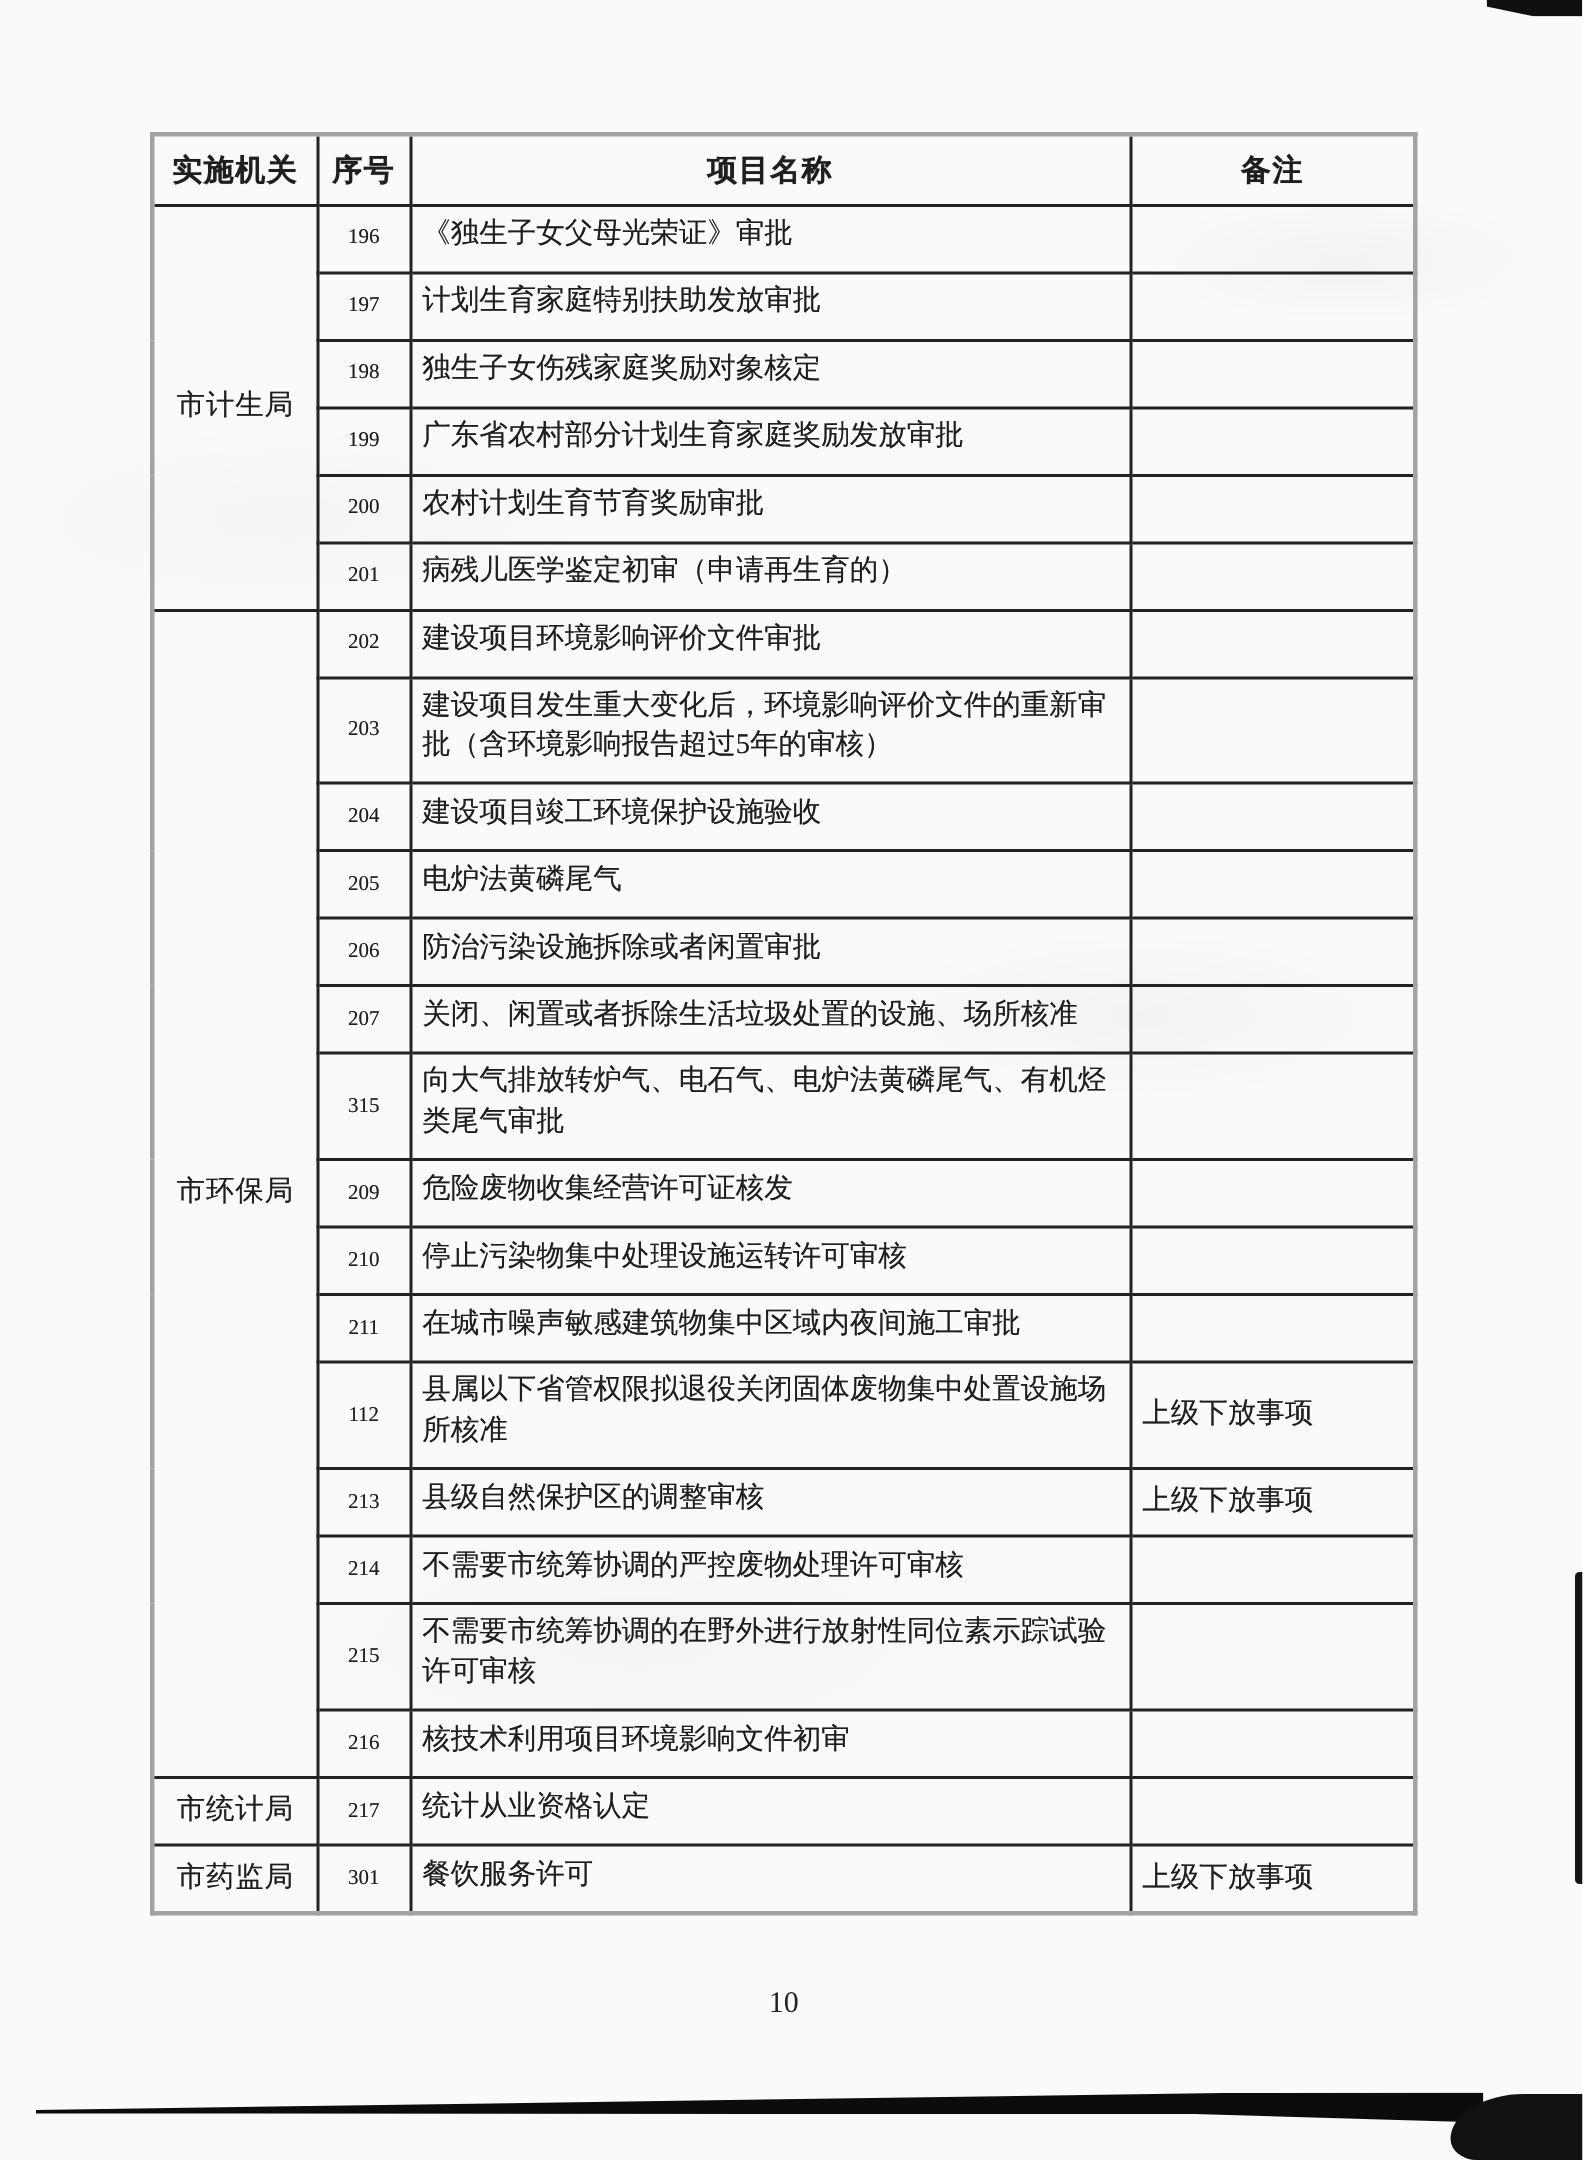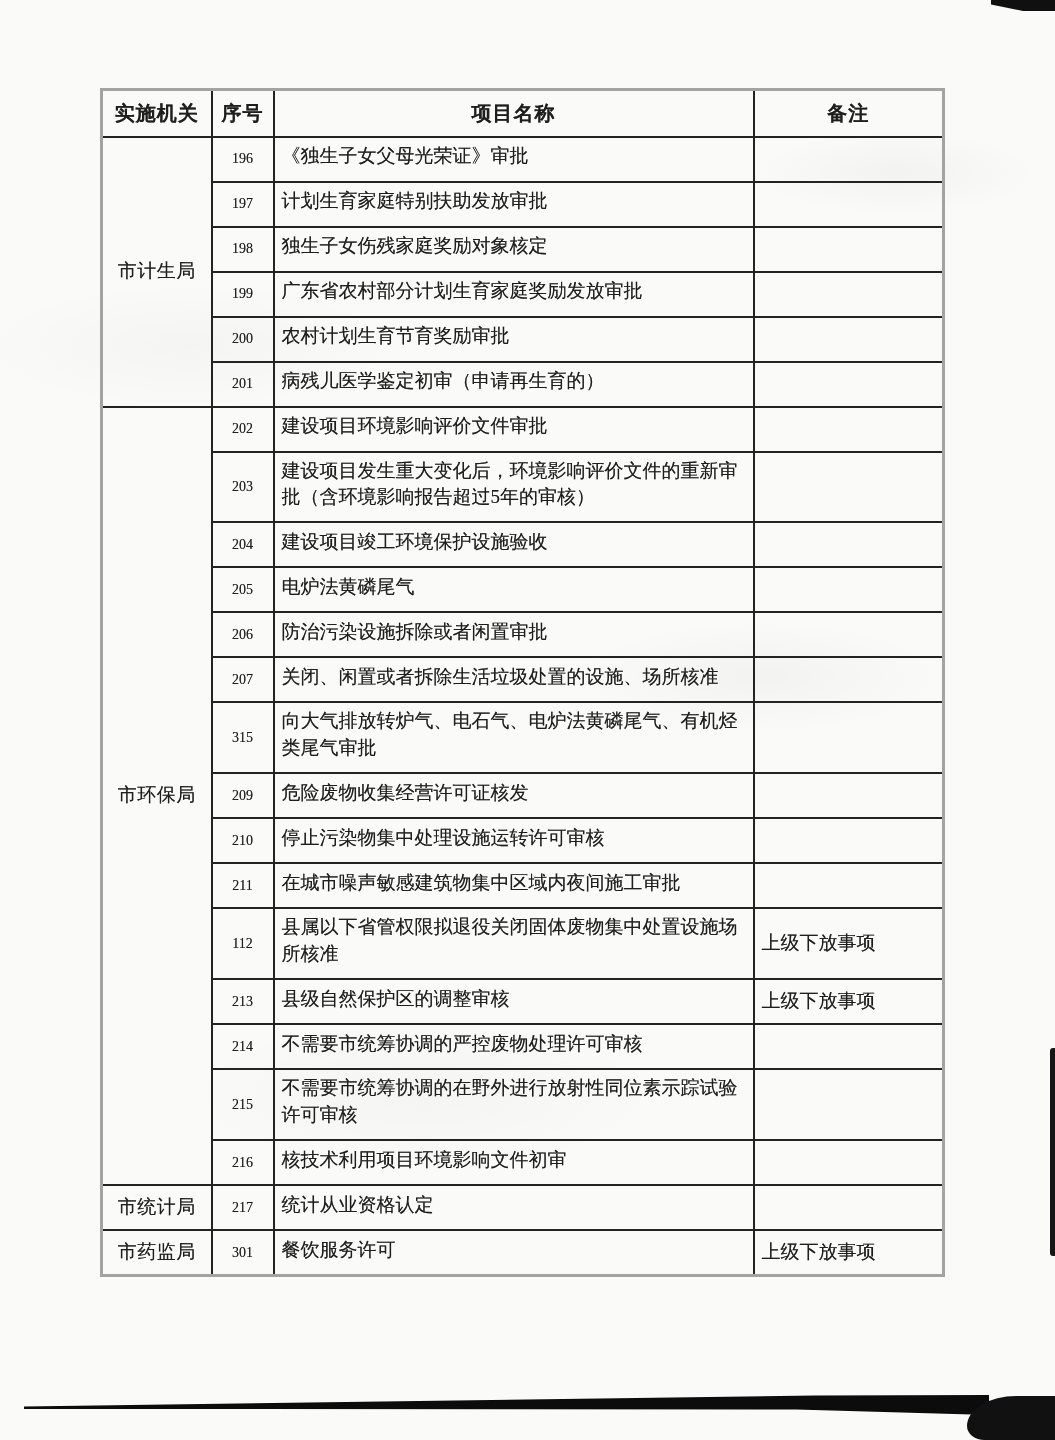--- a/index.html
+++ b/index.html
@@ -219,19 +219,20 @@
         </tr>
         <tr>
           <td rowspan="1" class="agency">市药监局</td>
           <td class="serial">301</td>
           <td class="project">餐饮服务许可</td>
           <td class="remark">上级下放事项</td>
         </tr>
       </tbody>
   </table>
 
+  <div class="page-number">10</div>
 
   <div class="artifact corner-mark"></div>
   <div class="artifact edge-strip"></div>
   <div class="artifact bottom-wedge"></div>
   <div class="artifact bottom-blob"></div>
 
 </div>
 
 </body></html>

